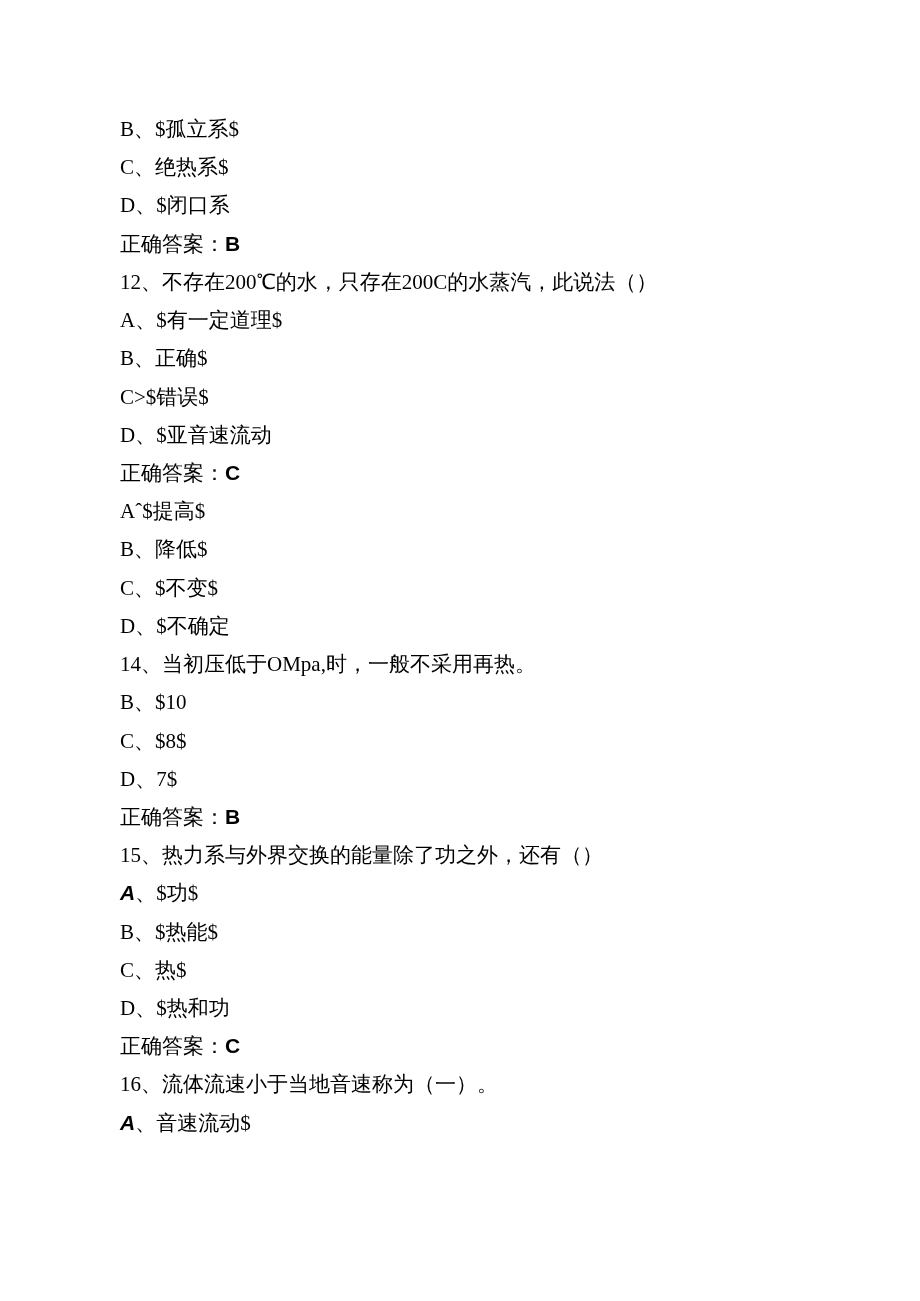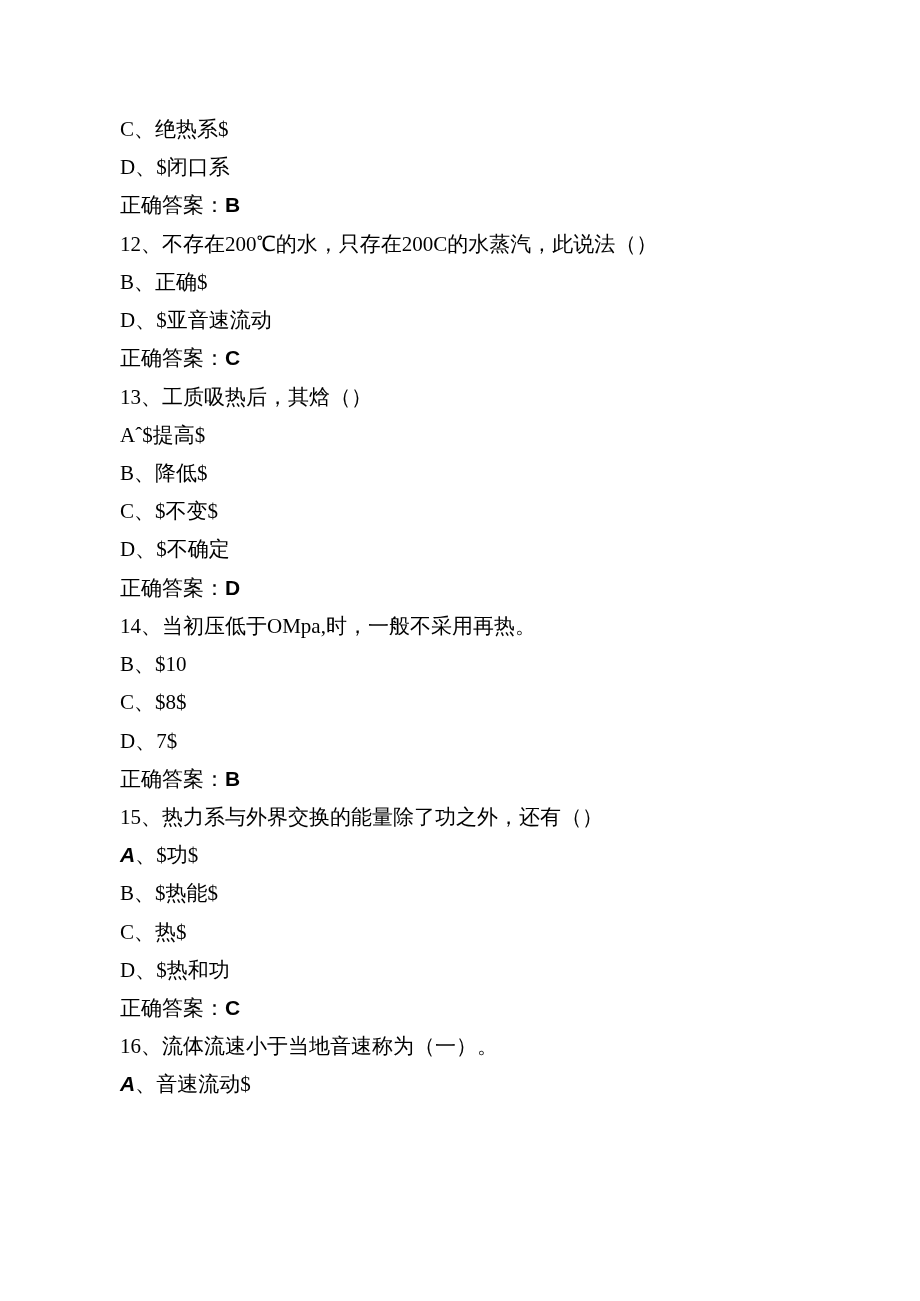--- a/index.html
+++ b/index.html
@@ -27,33 +27,34 @@
   .italic-bold {
     font-family: Arial, sans-serif;
     font-weight: bold;
     font-style: italic;
   }
 </style>
 </head>
 <body>
 
 <div class="page" id="page-root">
+    <div class="line"><span>B、$孤立系$</span></div>
     <div class="line"><span>C、绝热系$</span></div>
     <div class="line"><span>D、$闭口系</span></div>
     <div class="line"><span>正确答案：</span><span class="bold">B</span></div>
     <div class="line"><span>12、不存在200℃的水，只存在200C的水蒸汽，此说法（）</span></div>
+    <div class="line"><span>A、$有一定道理$</span></div>
     <div class="line"><span>B、正确$</span></div>
+    <div class="line"><span>C&gt;$错误$</span></div>
     <div class="line"><span>D、$亚音速流动</span></div>
     <div class="line"><span>正确答案：</span><span class="bold">C</span></div>
-    <div class="line"><span>13、工质吸热后，其焓（）</span></div>
     <div class="line"><span>Aˆ$提高$</span></div>
     <div class="line"><span>B、降低$</span></div>
     <div class="line"><span>C、$不变$</span></div>
     <div class="line"><span>D、$不确定</span></div>
-    <div class="line"><span>正确答案：</span><span class="bold">D</span></div>
     <div class="line"><span>14、当初压低于OMpa,时，一般不采用再热。</span></div>
     <div class="line"><span>B、$10</span></div>
     <div class="line"><span>C、$8$</span></div>
     <div class="line"><span>D、7$</span></div>
     <div class="line"><span>正确答案：</span><span class="bold">B</span></div>
     <div class="line"><span>15、热力系与外界交换的能量除了功之外，还有（）</span></div>
     <div class="line"><span class="italic-bold">A</span><span>、$功$</span></div>
     <div class="line"><span>B、$热能$</span></div>
     <div class="line"><span>C、热$</span></div>
     <div class="line"><span>D、$热和功</span></div>

